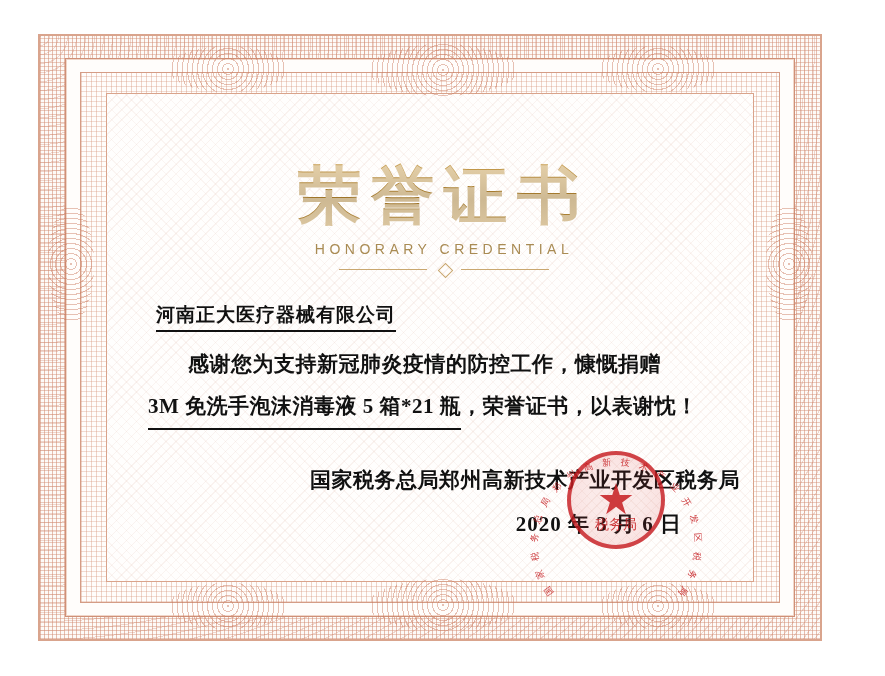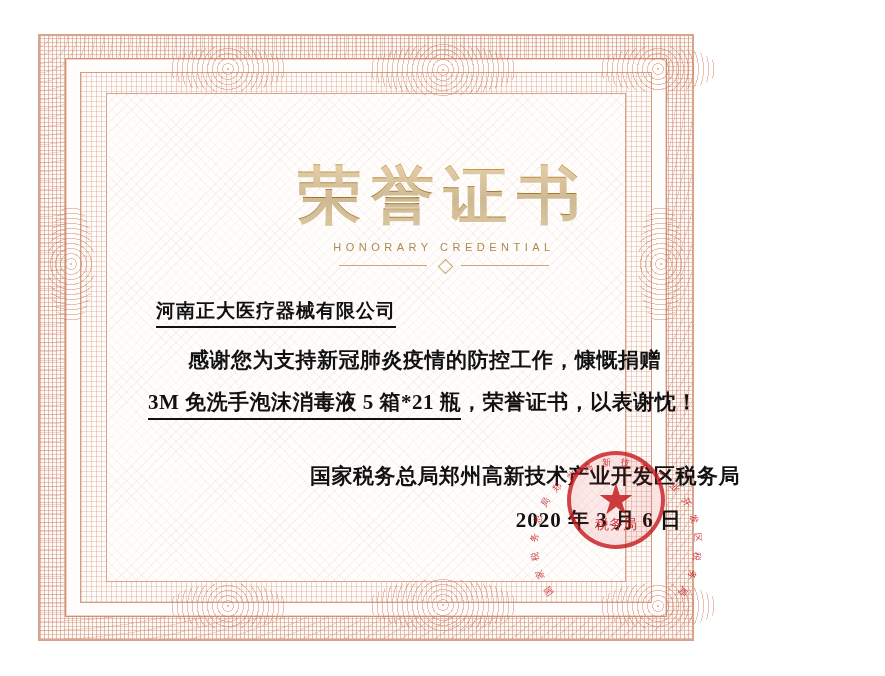--- a/index.html
+++ b/index.html
@@ -19,21 +19,21 @@
     width: 885px;
     height: 676px;
     background: #ffffff;
   }
 
   
   .certificate {
     position: absolute;
     left: 38px;
     top: 34px;
-    width: 656px;
+    width: 784px;
     height: 607px;
     background: #fdfaf7;
     box-sizing: border-box;
   }
 
   
   .border-layer {
     position: absolute;
     inset: 0;
     box-sizing: border-box;
@@ -154,21 +154,21 @@
     background: linear-gradient(180deg, #caa052 0%, #9c7226 55%, #b98f43 100%);
     -webkit-background-clip: text;
     background-clip: text;
     -webkit-text-fill-color: transparent;
     line-height: 1.1;
     text-shadow: 0 1px 0 rgba(255,255,255,0.5);
   }
   .sub-title {
     margin-top: 10px;
     font-family: "Liberation Sans", sans-serif;
-    font-size: 11px;
+    font-size: 14px;
     letter-spacing: 4.5px;
     color: #a98b53;
   }
   .title-flourish {
     margin: 7px auto 0 auto;
     width: 210px;
     height: 12px;
     position: relative;
   }
   .title-flourish .bar {
@@ -212,21 +212,21 @@
   }
   .body-line-2 {
     margin-top: 14px;
     font-size: 21px;
     color: #111;
     letter-spacing: 0.5px;
     font-weight: bold;
   }
   .item-underline {
     border-bottom: 2px solid #111;
-    padding-bottom: 4px;
+    padding-bottom: 10px;
   }
 
   .issuer {
     margin-top: 46px;
     text-align: right;
     font-size: 21px;
     font-weight: bold;
     color: #111;
     letter-spacing: 0.5px;
   }

